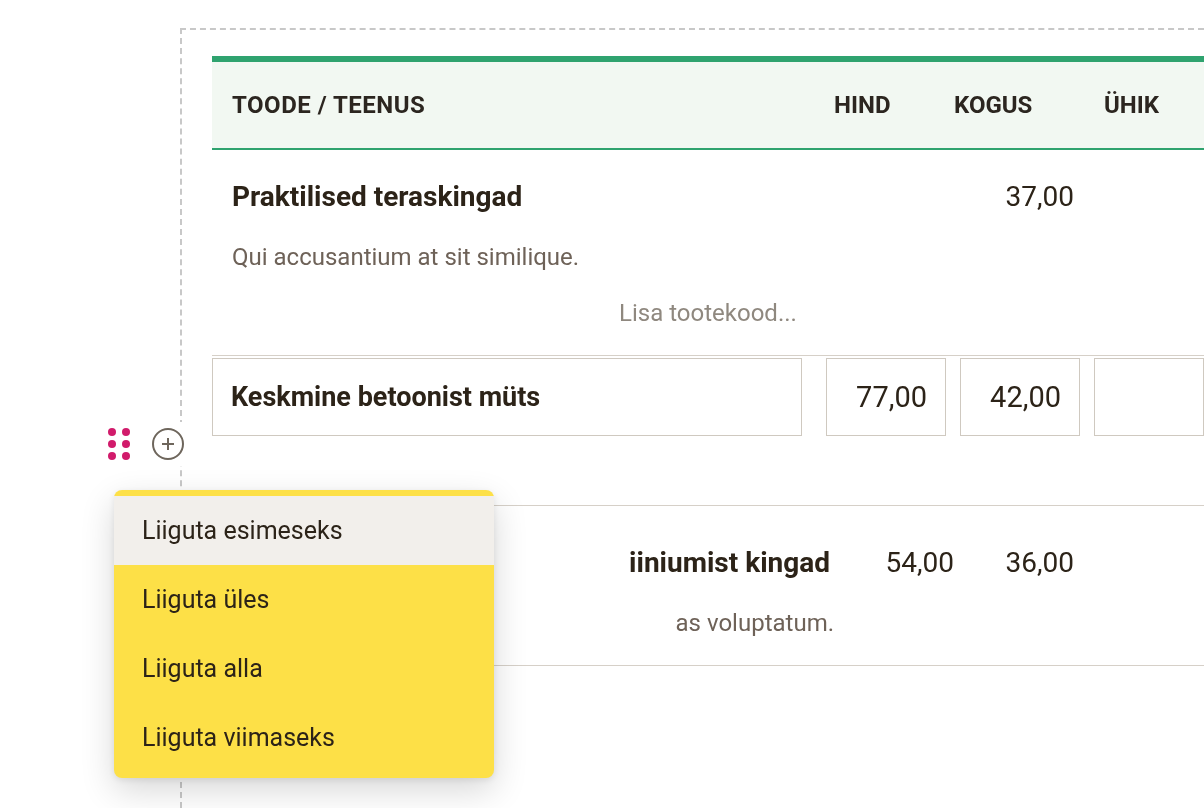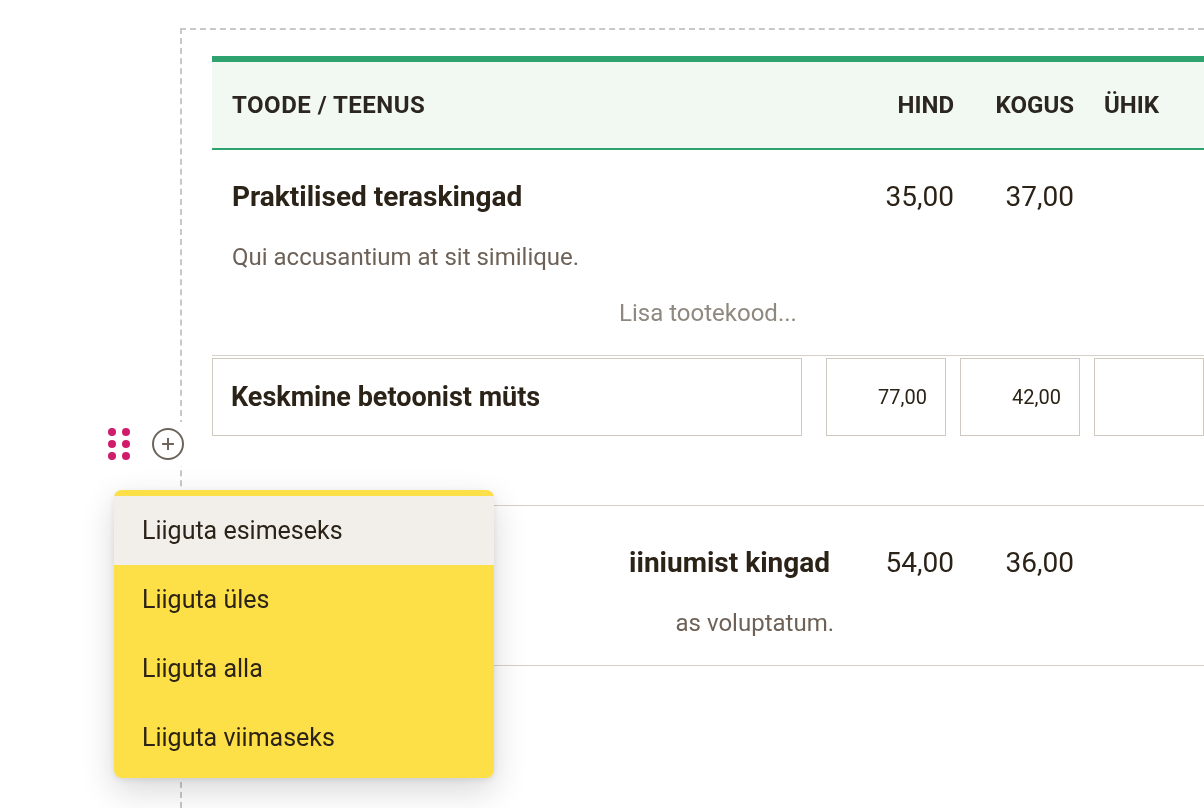--- a/index.html
+++ b/index.html
@@ -53,21 +53,21 @@
   
   .thead {
     display: flex;
     align-items: center;
     height: 88px;
     padding: 0 20px 0 20px;
     background: #f2f8f2;
     border-bottom: 2px solid #2fa36f;
   }
   .th-product { flex: 1 1 auto; font-weight: 700; font-size: 24px; letter-spacing: 0.5px; color: #2c2620; }
-  .th-col { width: 120px; text-align: right; font-weight: 700; font-size: 24px; color: #2c2620; }
+  .th-col { width: 120px; font-weight: 700; font-size: 24px; color: #2c2620; }
   .th-col.last { width: 110px; text-align: left; padding-left: 30px; }
 
   
   .row {
     padding: 30px 20px 28px 20px;
     border-bottom: 1px solid #d6d0c8;
   }
   .row .line1 {
     display: flex;
     align-items: center;
@@ -116,21 +116,21 @@
     flex: 1 1 auto;
     font-weight: 700;
     font-size: 27px;
     color: #2c2318;
     margin-right: 10px;
   }
   .row.active .gap { width: 14px; }
   .row.active .input-num {
     width: 120px;
     text-align: right;
-    font-size: 20px;
+    font-size: 29px;
     color: #2c2318;
     justify-content: flex-end;
   }
   .row.active .input-unit {
     width: 110px;
   }
 
   
   .row-spacer {
     height: 70px;
@@ -215,21 +215,20 @@
     <div class="thead">
       <div class="th-product">TOODE / TEENUS</div>
       <div class="th-col">HIND</div>
       <div class="th-col">KOGUS</div>
       <div class="th-col last">ÜHIK</div>
     </div>
 
     <div class="row">
       <div class="line1">
         <div class="prod-name">Praktilised teraskingad</div>
-        <div class="cell-num">35,00</div>
         <div class="cell-num">37,00</div>
         <div class="cell-unit"></div>
       </div>
       <div class="prod-desc">Qui accusantium at sit similique.</div>
       <div class="prod-code">Lisa tootekood...</div>
     </div>
 
     <div class="row active">
       <div class="input-box input-product">Keskmine betoonist müts</div>
       <div class="gap"></div>

